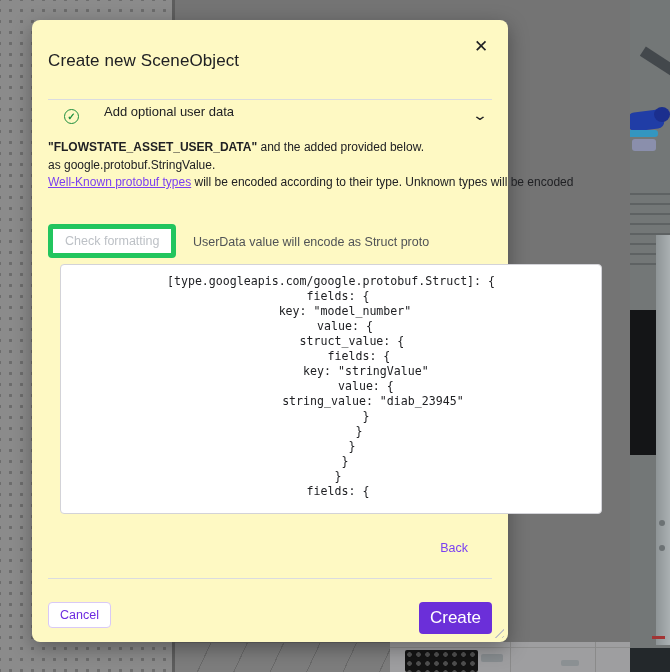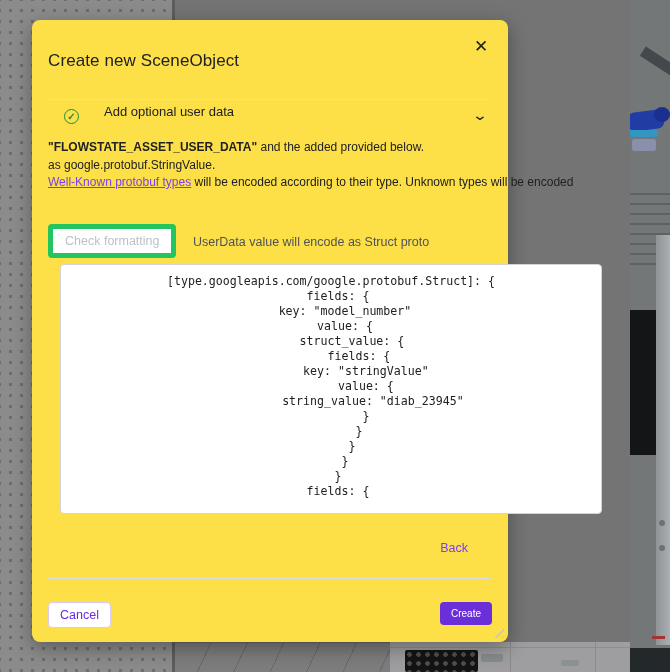--- a/index.html
+++ b/index.html
@@ -65,21 +65,21 @@
     background: #878c8f; border-radius: 2px; }
   .fl-obj2 { position: absolute; left: 386px; top: 18px; width: 18px; height: 6px;
     background: #8b9093; border-radius: 2px; }
   .fl-line1 { position: absolute; left: 335px; top: 0; width: 1px; height: 30px; background: #8a8a8a; }
   .fl-line2 { position: absolute; left: 420px; top: 0; width: 1px; height: 30px; background: #8a8a8a; }
   .fl-edge { position: absolute; left: 215px; top: 5px; width: 240px; height: 1px; background: #8d8d8d; }
 
   
   .modal {
     position: absolute; left: 32px; top: 20px; width: 476px; height: 622px;
-    background: #fde047; border-radius: 8px;
+    background: #fef9c3; border-radius: 8px;
     box-shadow: 0 6px 20px rgba(0,0,0,.35);
   }
   .modal-title {
     position: absolute; left: 16px; top: 31px;
     font-size: 17px; font-weight: 500; color: #202124; letter-spacing: .1px;
   }
   .close-btn {
     position: absolute; right: 15px; top: 15px; width: 24px; height: 24px;
     font-size: 17px; color: #202124; text-align: center; line-height: 24px;
     cursor: pointer; user-select: none;
@@ -131,21 +131,21 @@
 
   .footer { position: absolute; left: 16px; right: 16px; top: 582px; height: 28px; }
   .cancel-btn {
     position: absolute; left: 0; top: 0; padding: 5px 11px;
     border: 1px solid #d9c9f6; border-radius: 4px; background: #fff;
     font-size: 12.5px; color: #6d2ce0; font-family: "Liberation Sans", sans-serif; cursor: pointer;
   }
   .create-btn {
     position: absolute; right: 0; top: 0; padding: 6px 11px;
     border: none; border-radius: 4px; background: #6b2fd9;
-    font-size: 10px; color: #ffffff; font-family: "Liberation Sans", sans-serif; cursor: pointer;
+    font-size: 17px; color: #ffffff; font-family: "Liberation Sans", sans-serif; cursor: pointer;
   }
   .resize-grip {
     position: absolute; right: 4px; bottom: 4px; width: 11px; height: 11px;
     background: repeating-linear-gradient(135deg, #c4c4c4 0 1px, transparent 1px 4.5px);
     clip-path: polygon(100% 0, 100% 100%, 0 100%);
     cursor: nwse-resize;
   }
 </style>
 </head>
 <body>

